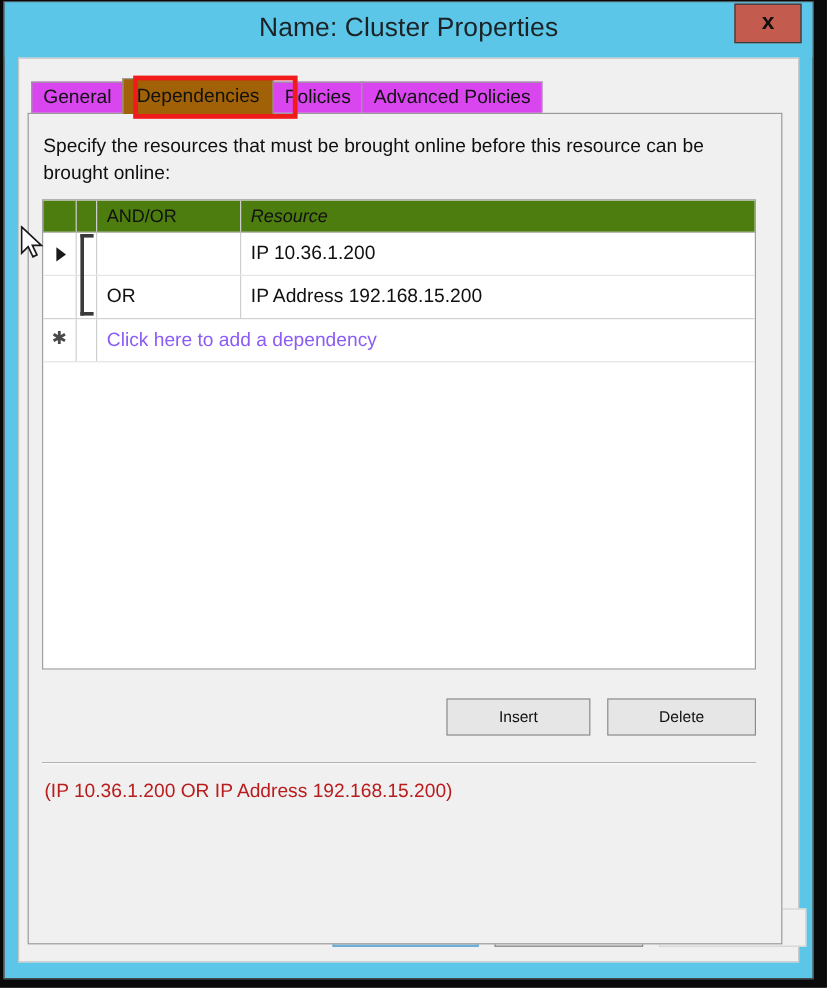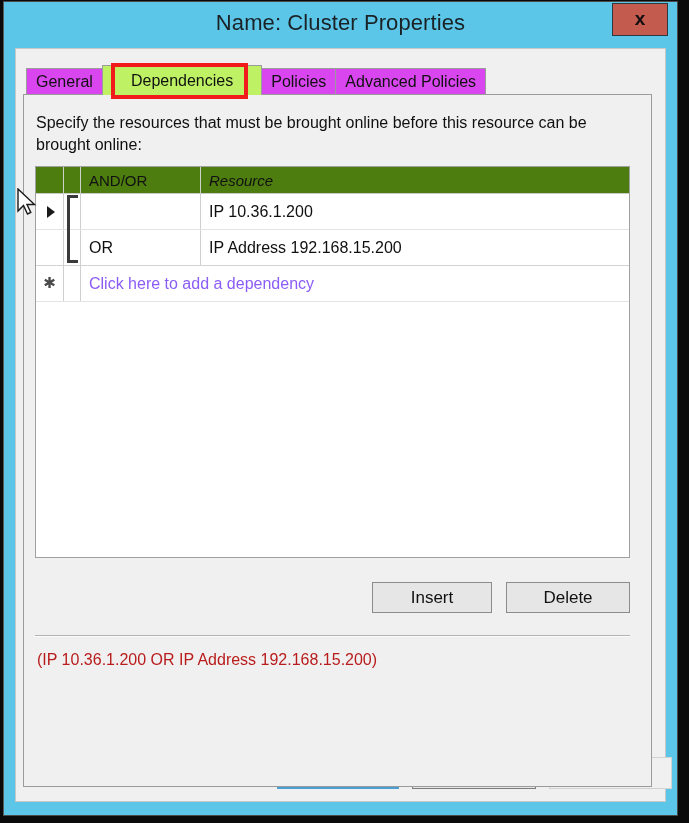--- a/index.html
+++ b/index.html
@@ -102,25 +102,25 @@
     padding: 0 9px;
     display: flex;
     align-items: center;
     font-size: 16px;
     color: #111;
     cursor: pointer;
     margin-right: -1px;
     position: relative;
   }
   .tab.selected {
-    background: #bef264;
+    background: #a16207;
     height: 30px;
     z-index: 3;
     border-color: #9b9b9b;
-    padding: 0 28px;
+    padding: 0 11px;
   }
   
   #tabpage {
     position: absolute;
     left: 7px;
     top: 45px;
     width: 629px;
     height: 693px;
     background: #f0f0f0;
     border: 1px solid #9b9b9b;
@@ -233,21 +233,21 @@
     box-sizing: border-box;
     pointer-events: none;
     z-index: 4;
   }
 
   
   .btn {
     background: #e6e6e6;
     border: 1px solid #8c8c8c;
     box-sizing: border-box;
-    font-size: 17px;
+    font-size: 13px;
     color: #111;
     display: flex;
     align-items: center;
     justify-content: center;
     cursor: pointer;
     font-family: "Liberation Sans", sans-serif;
   }
   #insert-button {
     position: absolute;
     left: 348px; top: 487px;

